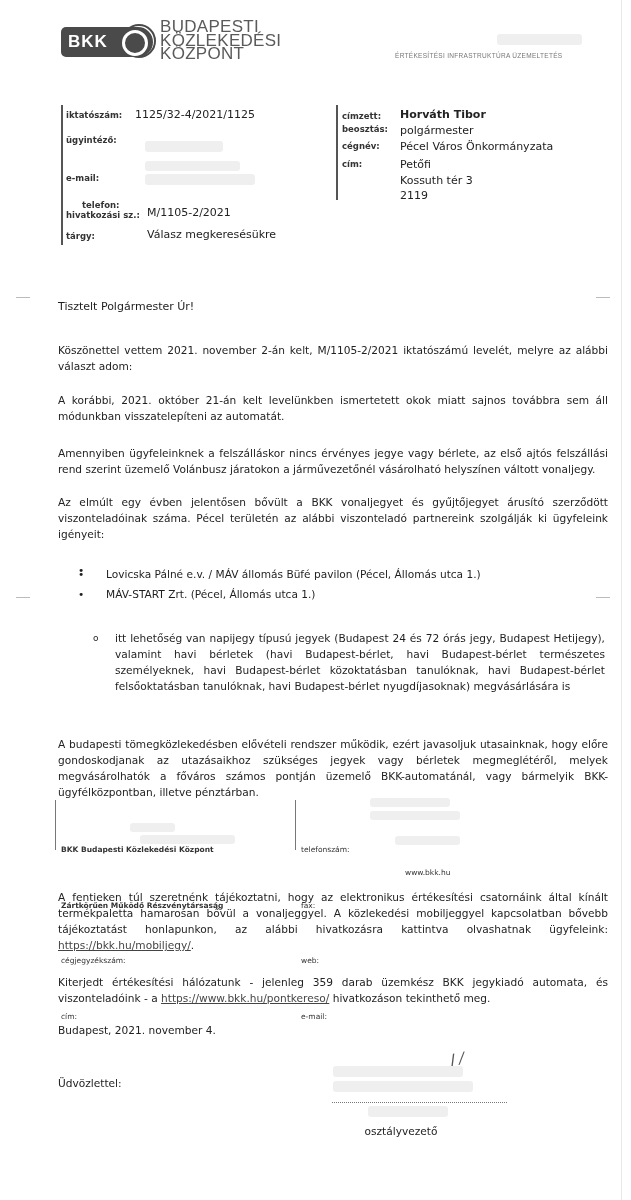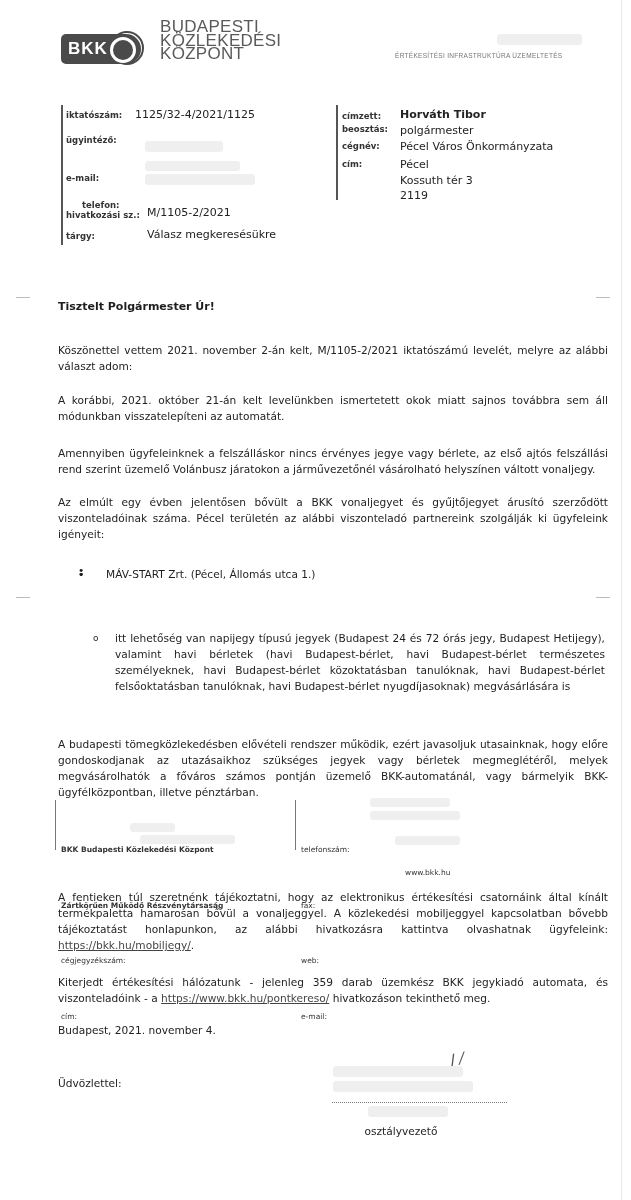--- a/index.html
+++ b/index.html
@@ -6,21 +6,21 @@
   body {
     width: 631px; height: 1200px; position: relative; overflow: hidden;
     font-family: "DejaVu Sans", "Liberation Sans", sans-serif;
     color: #1e1e1e;
   }
   .page-edge { position: absolute; top: 0; right: 9px; width: 1px; height: 1200px; background: #e8e8e8; }
   .abs { position: absolute; }
 
   
   .logo-key {
-    position: absolute; left: 61px; top: 34px; width: 80px; height: 30px;
+    position: absolute; left: 61px; top: 27px; width: 92px; height: 30px;
     background: #4a4a4a; border-radius: 5px 15px 15px 5px;
   }
   .logo-key .bkk {
     position: absolute; left: 7px; top: 5px; font-size: 17px; font-weight: bold;
     color: #fff; letter-spacing: 1px; font-family: "Liberation Sans", sans-serif;
   }
   .logo-key .ring {
     position: absolute; right: 5px; top: 3px; width: 20px; height: 20px;
     border: 3px solid #fff; border-radius: 50%; background: #4a4a4a;
   }
@@ -37,21 +37,21 @@
     position: absolute; left: 395px; top: 52px; font-size: 6.5px; color: #777;
     letter-spacing: 0.3px; font-family: "Liberation Sans", sans-serif;
   }
 
   
   .vline { position: absolute; width: 1.5px; background: #555; }
   .lbl { position: absolute; font-size: 8.5px; font-weight: bold; color: #333; }
   .val { position: absolute; font-size: 11px; color: #222; }
   .val-b { font-weight: bold; }
 
-  .salut { position: absolute; left: 58px; top: 300px; font-size: 11px; font-weight: bold; }
+  .salut { position: absolute; left: 58px; top: 300px; font-size: 11px; font-weight: normal; }
   .margin-mark { position: absolute; width: 14px; height: 1px; background: #bbb; }
 
   .para {
     position: absolute; left: 58px; width: 550px; font-size: 10.6px; line-height: 16px;
     text-align: justify; color: #222;
   }
   .bullet-list { position: absolute; left: 78px; width: 530px; font-size: 10.6px; line-height: 16px; }
   .bullet-item { position: relative; padding-left: 28px; margin-bottom: 4px; }
   .bullet-item .dot { position: absolute; left: 0; top: 0; }
   .sub-item { position: absolute; left: 115px; width: 490px; font-size: 10.6px; line-height: 16px; text-align: justify; }
@@ -99,41 +99,42 @@
 <div class="val" style="left:147px;top:228px;">Válasz megkeresésükre</div>
 
 <div class="vline" style="left:336px;top:105px;height:95px;"></div>
 <div class="lbl" style="left:342px;top:111px;">címzett:</div>
 <div class="val val-b" style="left:400px;top:108px;">Horváth Tibor</div>
 <div class="lbl" style="left:342px;top:124px;">beosztás:</div>
 <div class="val" style="left:400px;top:124px;">polgármester</div>
 <div class="lbl" style="left:342px;top:141px;">cégnév:</div>
 <div class="val" style="left:400px;top:140px;">Pécel Város Önkormányzata</div>
 <div class="lbl" style="left:342px;top:159px;">cím:</div>
-<div class="val" style="left:400px;top:158px;">Pécel</div>
+<div class="val" style="left:400px;top:158px;">Petőfi</div>
 <div class="val" style="left:400px;top:174px;">Kossuth tér 3</div>
 <div class="val" style="left:400px;top:189px;">2119</div>
 
 <div class="margin-mark" style="left:16px;top:297px;"></div>
 <div class="margin-mark" style="left:596px;top:297px;"></div>
 <div class="margin-mark" style="left:16px;top:597px;"></div>
 <div class="margin-mark" style="left:596px;top:597px;"></div>
 
 <div class="salut">Tisztelt Polgármester Úr!</div>
 <div class="para" style="top:342px;">Köszönettel vettem 2021. november 2-án kelt, M/1105-2/2021 iktatószámú levelét, melyre az alábbi választ adom:</div>
 <div class="para" style="top:392px;">A korábbi, 2021. október 21-án kelt levelünkben ismertetett okok miatt sajnos továbbra sem áll módunkban visszatelepíteni az automatát.</div>
 <div class="para" style="top:445px;">Amennyiben ügyfeleinknek a felszálláskor nincs érvényes jegye vagy bérlete, az első ajtós felszállási rend szerint üzemelő Volánbusz járatokon a járművezetőnél vásárolható helyszínen váltott vonaljegy.</div>
 <div class="para" style="top:494px;">Az elmúlt egy évben jelentősen bővült a BKK vonaljegyet és gyűjtőjegyet árusító szerződött viszonteladóinak száma. Pécel területén az alábbi viszonteladó partnereink szolgálják ki ügyfeleink igényeit:</div>
 
 <div class="bullet-list" style="top:562px;">
   <div class="bullet-item">
     <span class="dot">•</span>
   </div>
   <div class="bullet-item">
     <span class="dot">•</span>
+    <span>Lovicska Pálné e.v. / MÁV állomás Büfé pavilon (Pécel, Állomás utca 1.)</span>
   </div>
   <div class="bullet-item">
     <span class="dot">•</span>
     <span>MÁV-START Zrt. (Pécel, Állomás utca 1.)</span>
   </div>
 </div>
 <div class="sub-item" style="top:630px;">
   <span class="circ">o</span>
   <span>itt lehetőség van napijegy típusú jegyek (Budapest 24 és 72 órás jegy, Budapest Hetijegy), valamint havi bérletek (havi Budapest-bérlet, havi Budapest-bérlet természetes személyeknek, havi Budapest-bérlet közoktatásban tanulóknak, havi Budapest-bérlet felsőoktatásban tanulóknak, havi Budapest-bérlet nyugdíjasoknak) megvásárlására is</span>
 </div>

